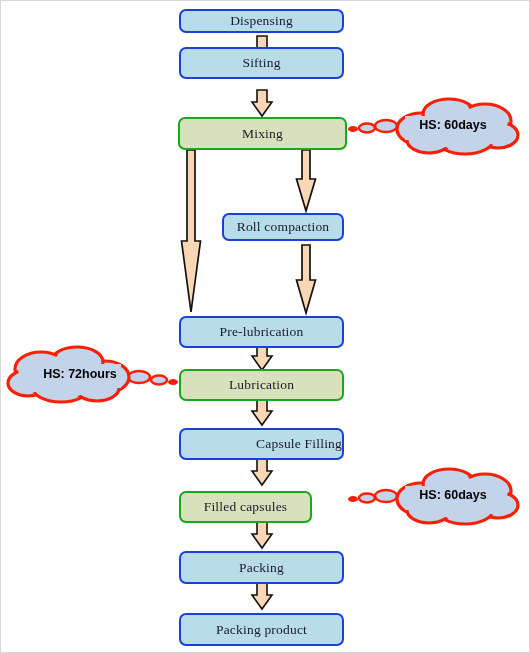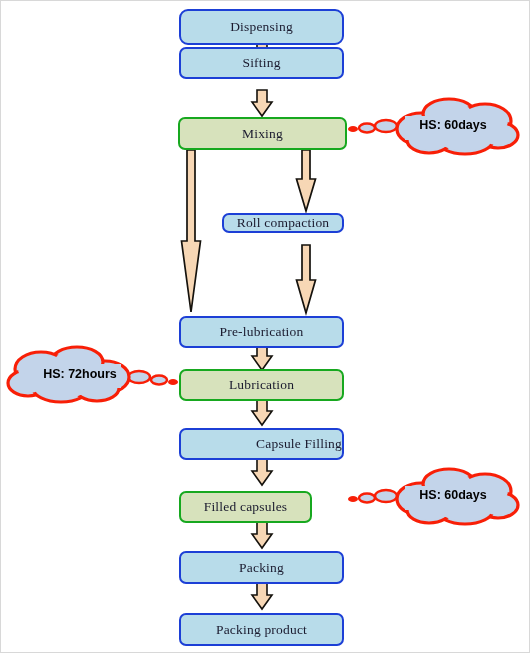--- a/index.html
+++ b/index.html
@@ -171,33 +171,33 @@
         <ellipse cx="448" cy="483" rx="23" ry="12" fill="#c3d4ea"></ellipse>
         <ellipse cx="484" cy="490" rx="23" ry="14" fill="#c3d4ea"></ellipse>
         <ellipse cx="497" cy="504" rx="17" ry="10" fill="#c3d4ea"></ellipse>
         <ellipse cx="464" cy="509" rx="25" ry="11" fill="#c3d4ea"></ellipse>
         <ellipse cx="428" cy="509" rx="19" ry="10" fill="#c3d4ea"></ellipse>
         <rect x="404" y="485" width="96" height="24" fill="#c3d4ea"></rect>
       </g>
     </g>
   </svg>
 
-  <div class="node blue" style="left:178px; top:8px;   width:165px; height:36px;border-radius:9px;">
+  <div class="node blue" style="left:178px; top:8px;   width:165px; height:24px;">
     <span>Dispensing</span>
   </div>
 
   <div class="node blue" style="left:178px; top:46px;  width:165px; height:32px;">
     <span>Sifting</span>
   </div>
 
   <div class="node green" style="left:177px; top:116px; width:169px; height:33px;">
     <span>Mixing</span>
   </div>
 
-  <div class="node blue" style="left:221px; top:212px; width:122px; height:20px;">
+  <div class="node blue" style="left:221px; top:212px; width:122px; height:28px;">
     <span>Roll compaction</span>
   </div>
 
   <div class="node green" style="left:178px; top:368px; width:165px; height:32px;">
     <span>Lubrication</span>
   </div>
 
   <div class="node blue" style="left:178px; top:315px; width:165px; height:32px;">
     <span>Pre-lubrication</span>
   </div>

